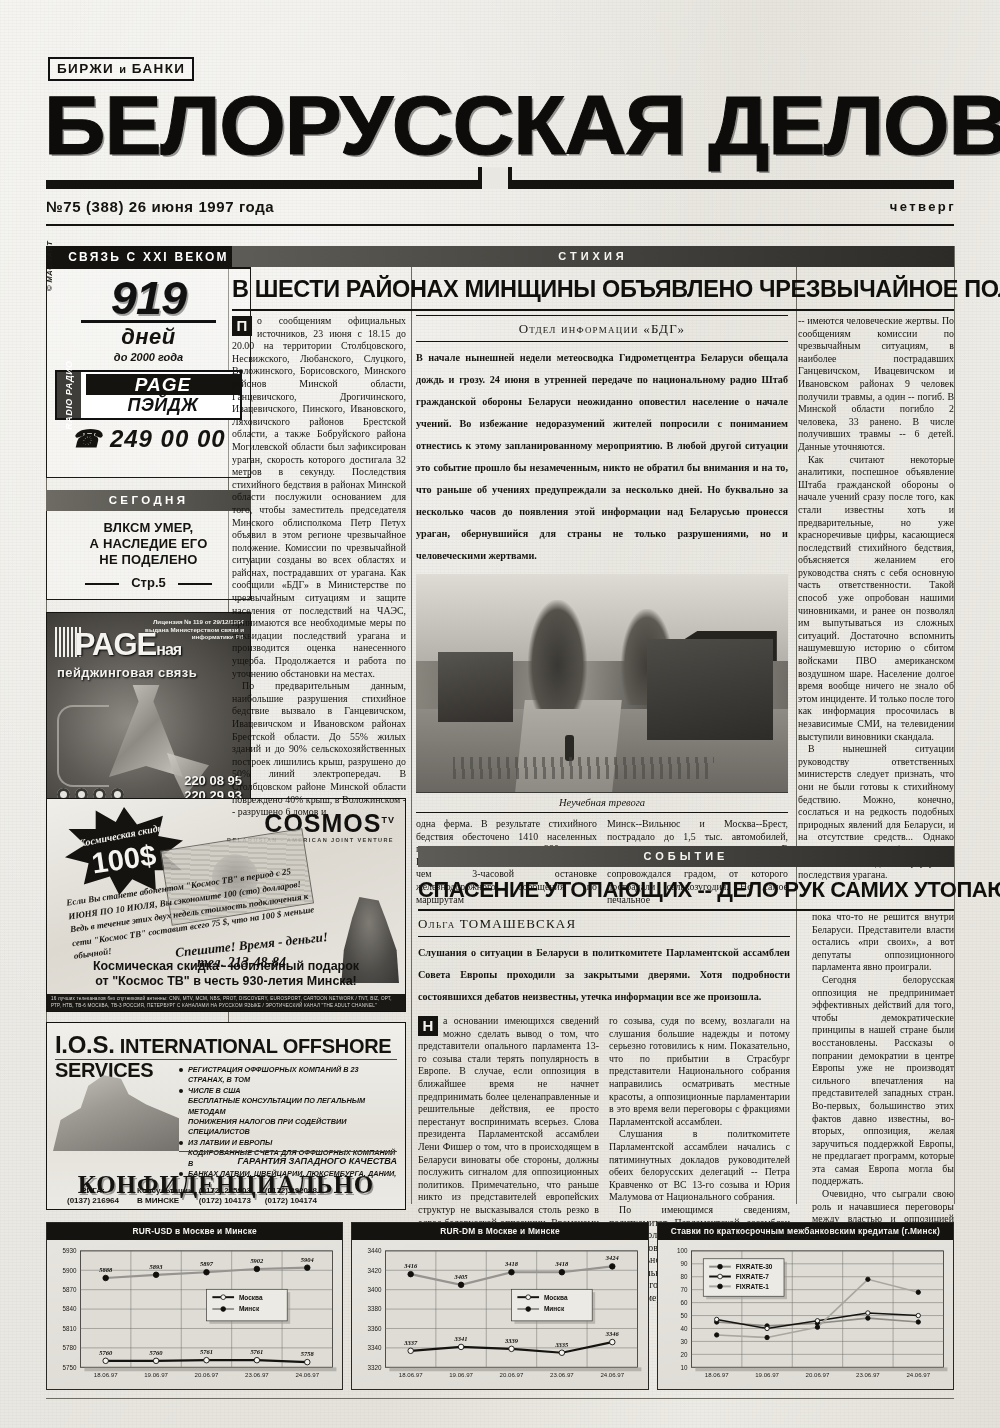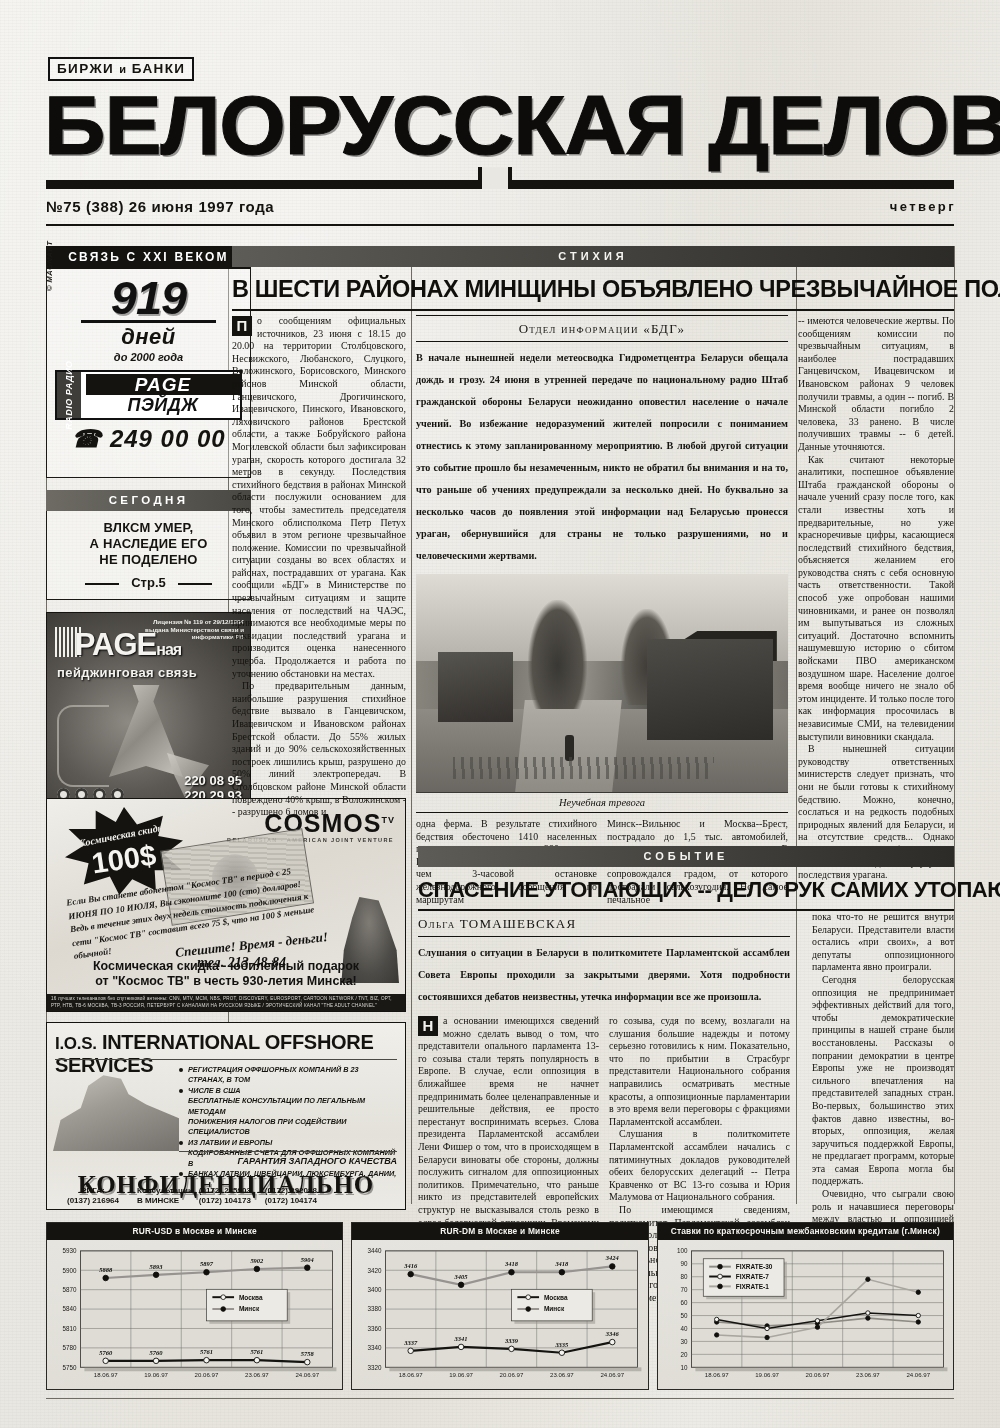--- a/index.html
+++ b/index.html
@@ -232,21 +232,21 @@
     padding:2px 4px;box-sizing:border-box;letter-spacing:.2px;
   }
 
   
   .ios{
     position:absolute;left:46px;top:1022px;width:358px;height:186px;
     border:1px solid #15130f;overflow:hidden;
     background:linear-gradient(180deg,#f0efea 0%,#e3e1da 60%,#eceae4 100%);
   }
   .ios .t1{position:absolute;left:8px;top:8px;font-family:"Liberation Sans",sans-serif;font-weight:bold;font-size:20px;letter-spacing:-.3px;}
-  .ios .t1 .b{font-size:17px;}
+  .ios .t1 .b{font-size:24px;}
   .ios .rule{position:absolute;left:8px;top:36px;width:342px;height:1px;background:#4b4944;}
   .ios .sphinx{
     position:absolute;left:6px;top:42px;width:126px;height:86px;
     background:linear-gradient(160deg,#cbc8c0 0%,#9a9791 45%,#6e6b66 100%);
     clip-path:polygon(0 100%,6% 64%,22% 50%,28% 24%,40% 12%,54% 16%,60% 34%,74% 46%,100% 62%,100% 100%);
     opacity:.95;
   }
   .ios ul{position:absolute;left:132px;top:42px;width:218px;margin:0;padding:0;list-style:none;}
   .ios li{
     font-family:"Liberation Sans",sans-serif;font-style:italic;font-weight:bold;font-size:7.3px;line-height:10.4px;

